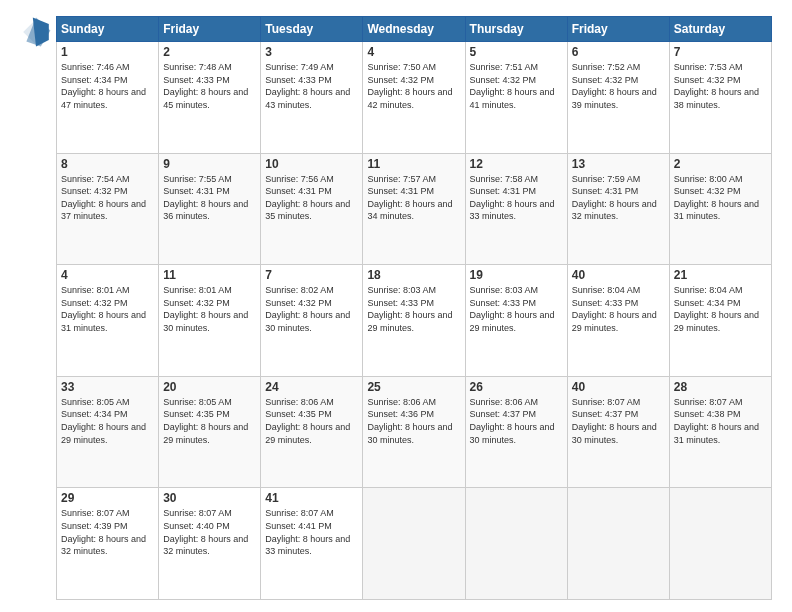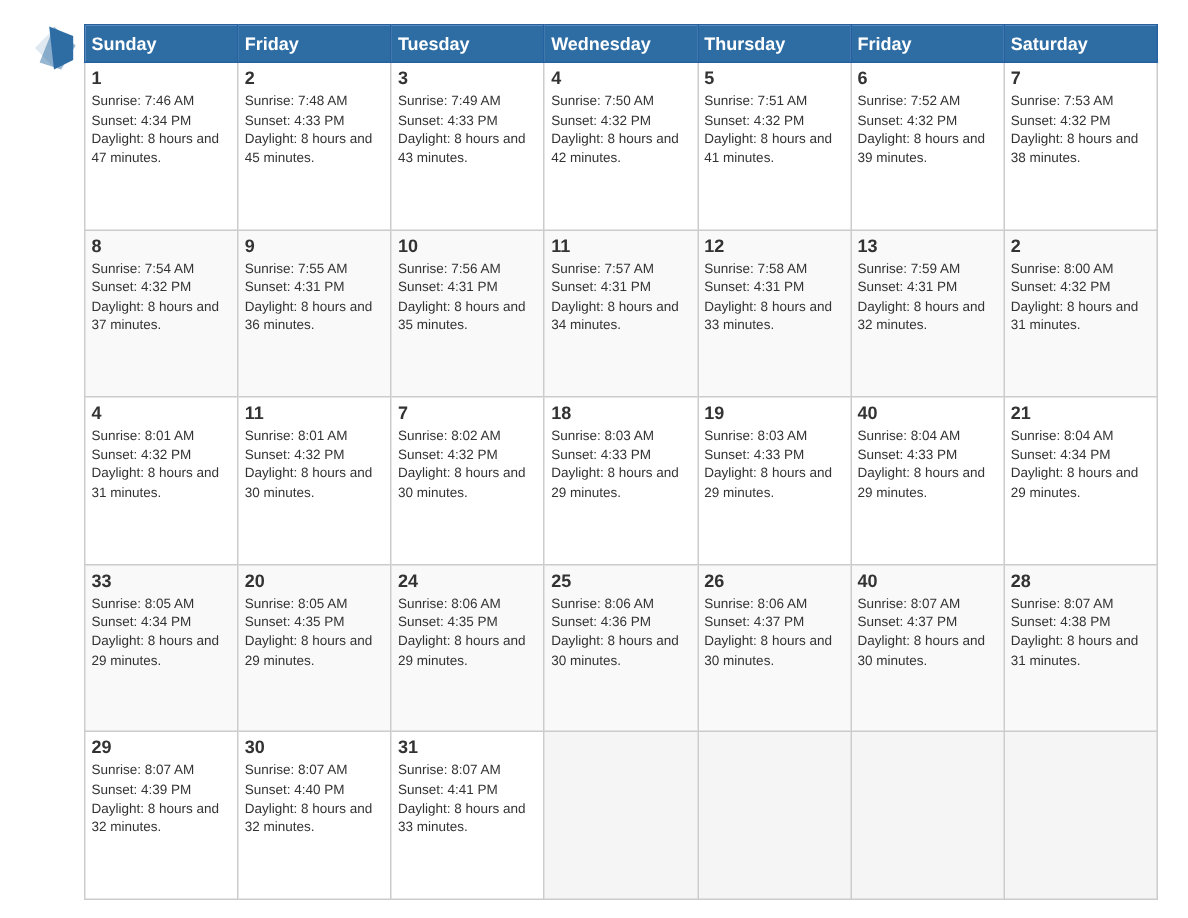--- a/index.html
+++ b/index.html
@@ -261,21 +261,21 @@
         <tr>
           <td>
             <span class="day-num">29</span>
             <div class="day-info">Sunrise: 8:07 AM<br>Sunset: 4:39 PM<br>Daylight: 8 hours and 32 minutes.</div>
           </td>
           <td>
             <span class="day-num">30</span>
             <div class="day-info">Sunrise: 8:07 AM<br>Sunset: 4:40 PM<br>Daylight: 8 hours and 32 minutes.</div>
           </td>
           <td>
-            <span class="day-num">31</span>
+            <span class="day-num">41</span>
             <div class="day-info">Sunrise: 8:07 AM<br>Sunset: 4:41 PM<br>Daylight: 8 hours and 33 minutes.</div>
           </td>
           <td class="empty"></td>
           <td class="empty"></td>
           <td class="empty"></td>
           <td class="empty"></td>
         </tr>
       </tbody>
   </table>
 </div>

